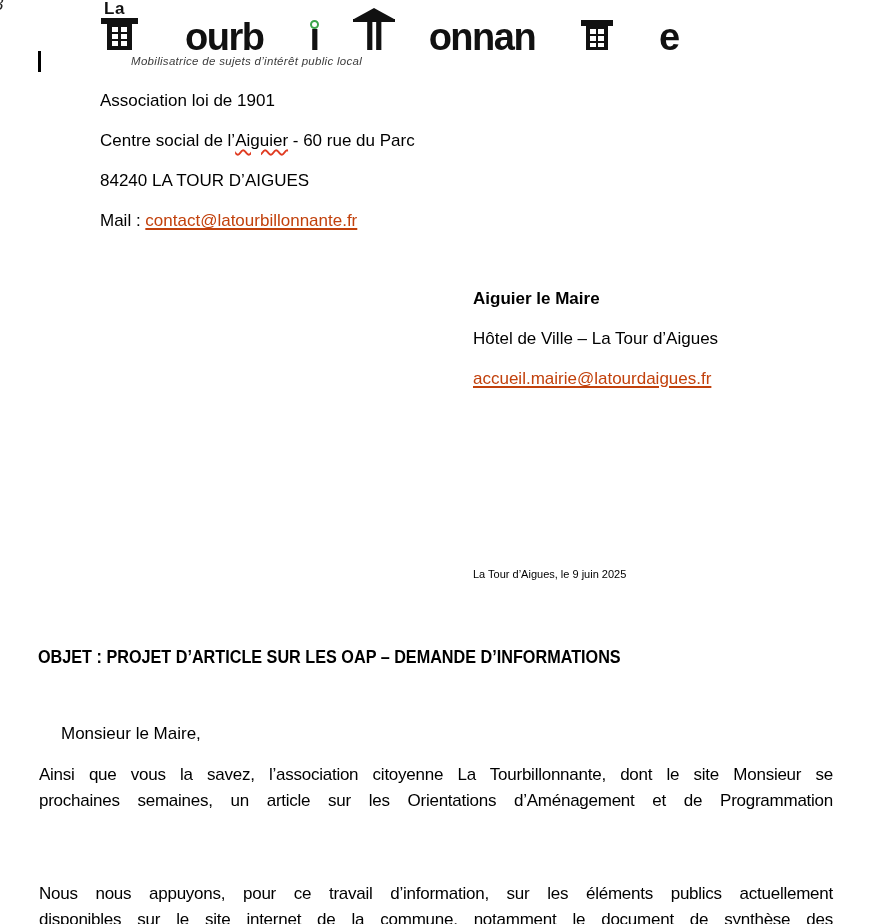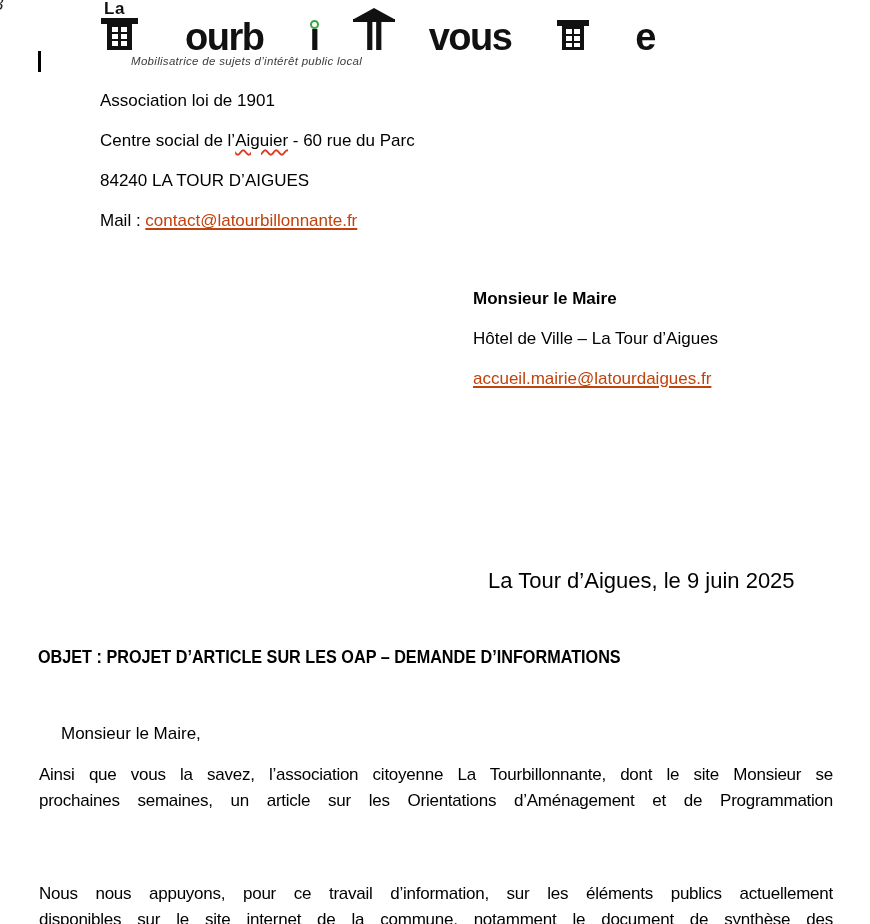--- a/index.html
+++ b/index.html
@@ -52,21 +52,21 @@
   .recipient .bold{font-weight:bold;}
   a.doc-link, .doc-link{
     color:#c2410c;text-decoration:underline;cursor:pointer;
     text-decoration-thickness:1.5px;text-underline-offset:2px;
   }
   .misspelled{
     text-decoration:underline wavy #e03b21;
     text-decoration-thickness:1.5px;text-underline-offset:3px;
   }
   
-  .dateline{position:absolute;left:473px;top:568px;font-size:22px;margin-left:15px;}
+  .dateline{position:absolute;left:473px;top:568px;font-size:11px;}
   .subject{
     position:absolute;left:38px;top:647px;
     font-size:18px;font-weight:bold;white-space:nowrap;
     transform:scaleX(.9);transform-origin:left center;
   }
   
   .greeting{position:absolute;left:39px;top:724px;font-size:17px;margin-left:22px;}
   .para{position:absolute;left:39px;width:794px;font-size:17px;line-height:26px;letter-spacing:-.25px;}
   .para-1{top:762px;}
   .para-2{top:881px;}
@@ -100,21 +100,21 @@
 
       <span>ourb</span>
 
       <span class="i-wrap"><span>ı</span><span class="green-dot"></span></span>
 
       <span class="roof-wrap"><span>ll</span><svg class="roof" width="42" height="14" viewBox="0 0 42 14">
             <polygon points="21,0 41,11 1,11" fill="#111"></polygon>
             <rect x="0" y="11" width="42" height="3" fill="#111"></rect>
       </svg></span>
 
-      <span>vous</span>
+      <span>onnan</span>
 
       <svg width="32" height="30" viewBox="0 0 32 30">
         <rect x="0" y="0" width="32" height="6" fill="#111"></rect>
         <rect x="5" y="6" width="22" height="24" fill="#111"></rect>
         <rect x="9" y="9" width="6" height="5" fill="#fff"></rect>
         <rect x="17" y="9" width="6" height="5" fill="#fff"></rect>
         <rect x="9" y="16" width="6" height="5" fill="#fff"></rect>
         <rect x="17" y="16" width="6" height="5" fill="#fff"></rect>
         <rect x="9" y="23" width="6" height="4" fill="#fff"></rect>
         <rect x="17" y="23" width="6" height="4" fill="#fff"></rect>
@@ -127,21 +127,21 @@
   </div>
 
   <div class="sender">
     <div>Association loi de 1901</div>
     <div><span>Centre social de l’</span><span class="misspelled">Aiguier</span><span> - 60 rue du Parc</span></div>
     <div>84240 LA TOUR D’AIGUES</div>
     <div><span>Mail : </span><a class="doc-link">contact@latourbillonnante.fr</a></div>
   </div>
 
   <div class="recipient">
-    <div class="bold">Monsieur le Maire</div>
+    <div class="bold">Aiguier le Maire</div>
     <div>Hôtel de Ville – La Tour d’Aigues</div>
     <div><a class="doc-link">accueil.mairie@latourdaigues.fr</a></div>
   </div>
 
   <div class="dateline">La Tour d’Aigues, le 9 juin 2025</div>
 
   <div class="subject">OBJET : PROJET D’ARTICLE SUR LES OAP – DEMANDE D’INFORMATIONS</div>
 
   <div class="greeting">Monsieur le Maire,</div>
 

